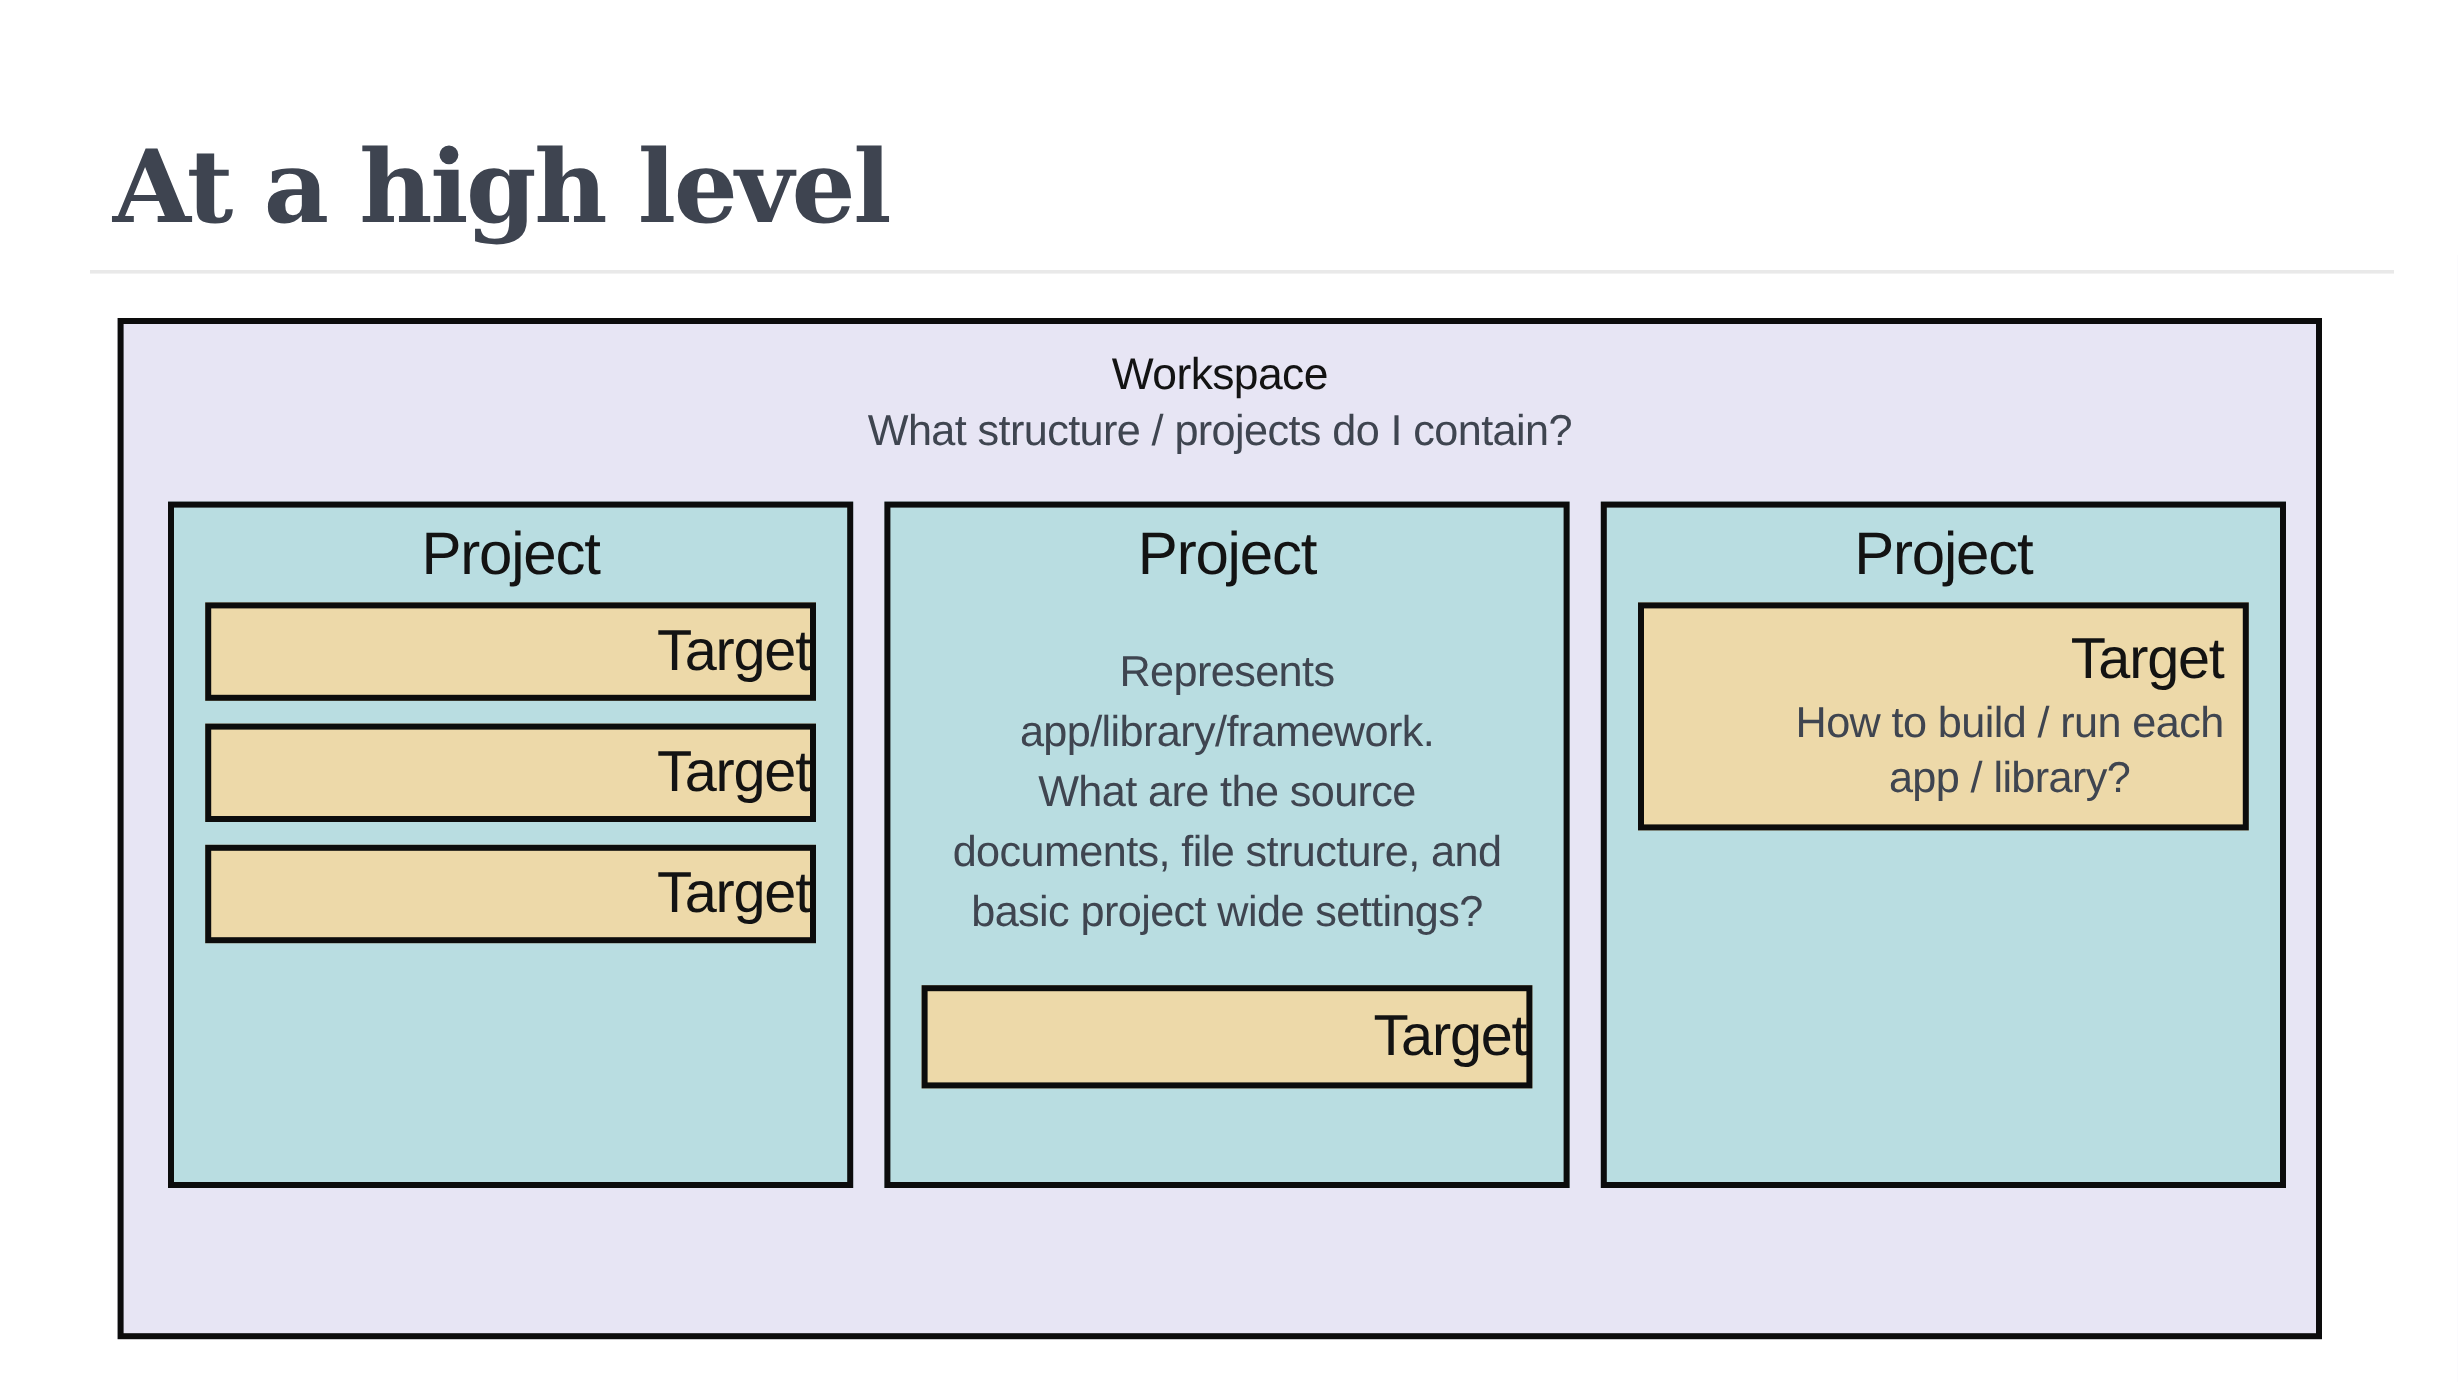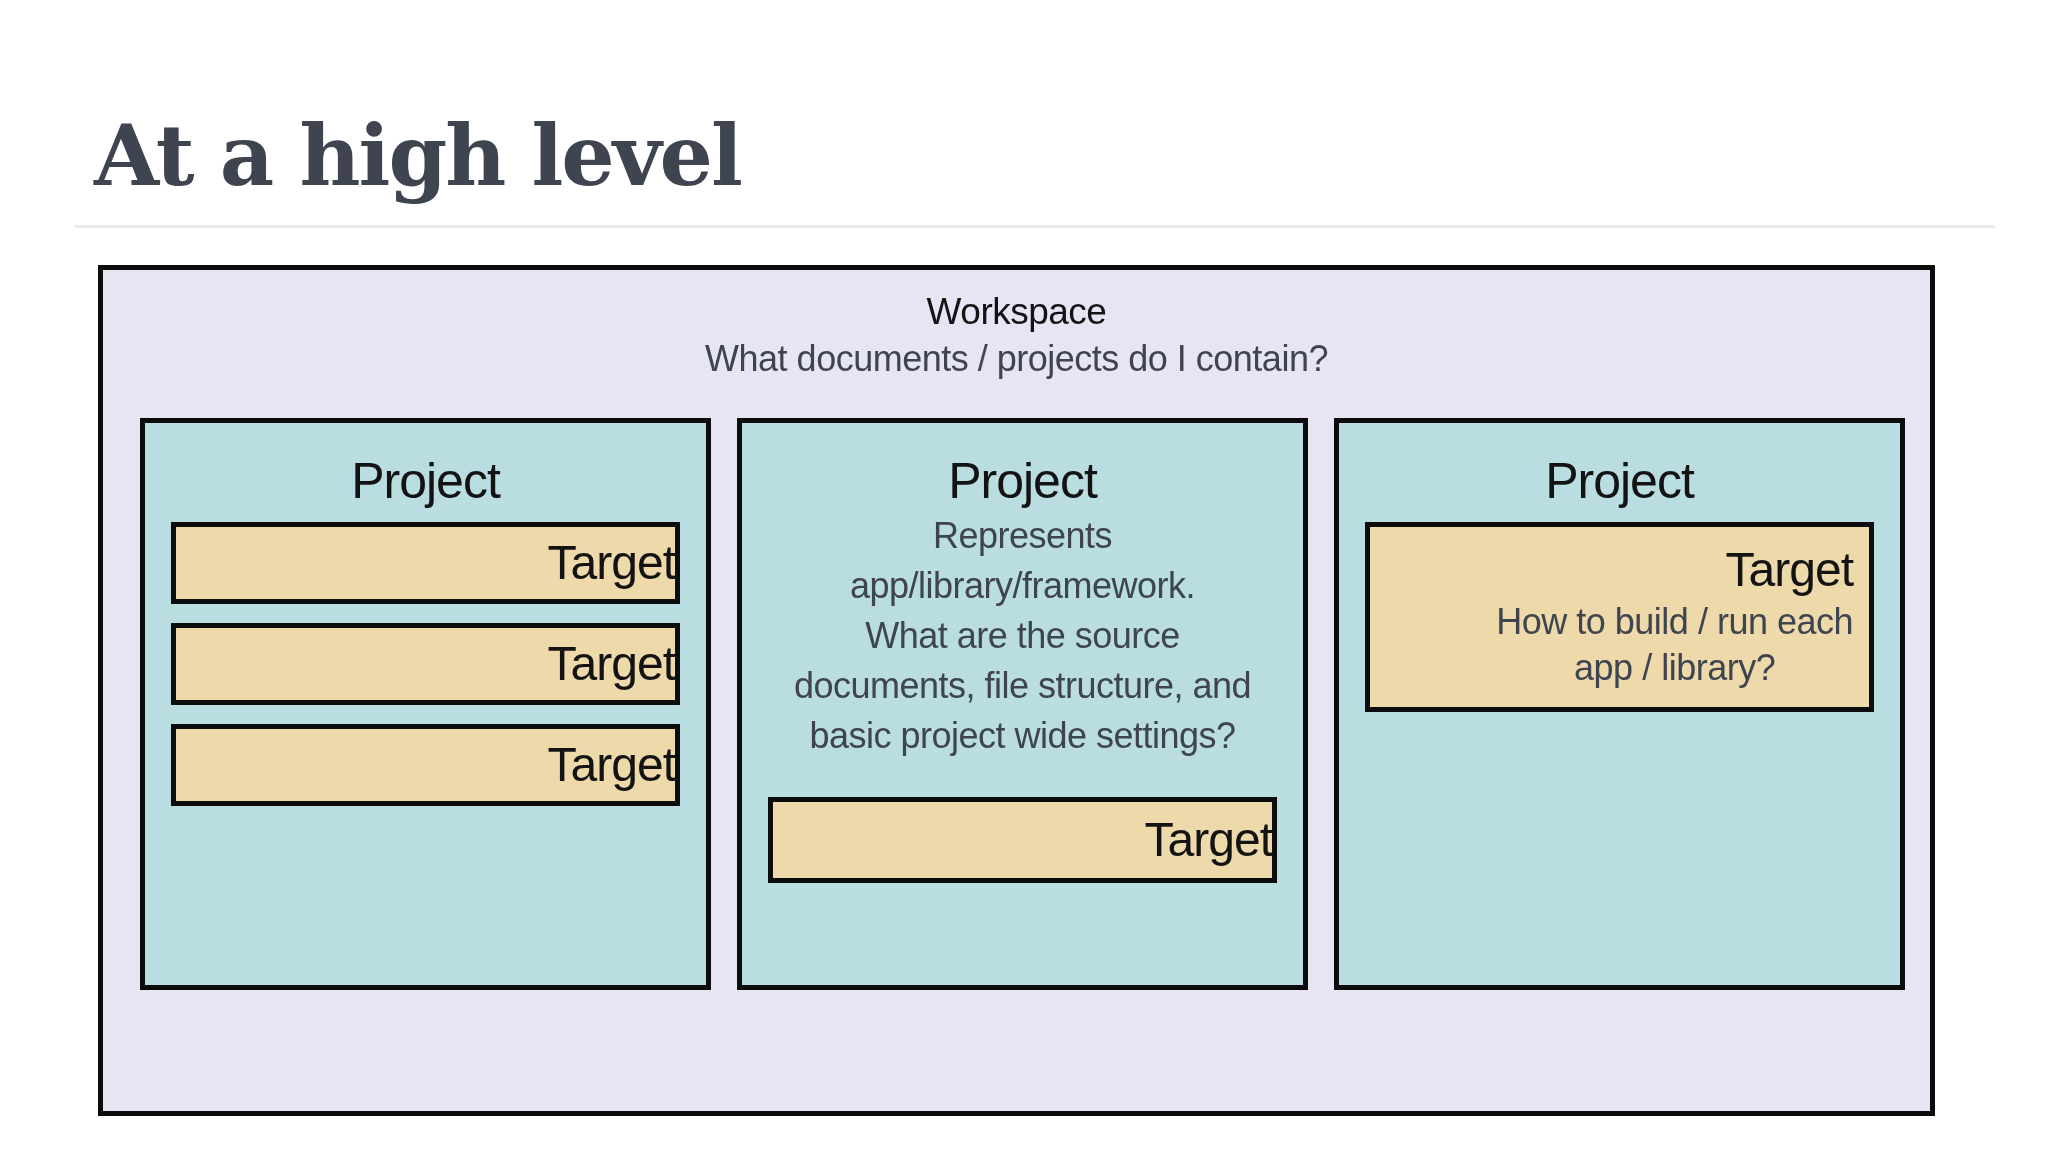--- a/index.html
+++ b/index.html
@@ -73,40 +73,40 @@
     background: var(--project-bg);
     border: 5px solid var(--box-border);
     padding: 10px 26px 0;
     text-align: center;
   }
   .project-label {
     font-size: 50px;
     line-height: 1.15;
     letter-spacing: -1px;
     color: var(--heading-text);
-    margin-top: 20px;
   }
 
   .target {
     background: var(--target-bg);
     border: 5px solid var(--box-border);
     display: flex; flex-direction: column;
     align-items: flex-end; justify-content: center;
     width: 100%;
   }
   .target-label {
     font-size: 48px;
     line-height: 1.2;
     letter-spacing: -1px;
     color: var(--heading-text);
   }
   .target.simple { height: 82px; margin-top: 11px; }
   .target.t-gap  { margin-top: 19px; }
 
   .project-desc {
+    margin-top: 44px;
     font-size: 36px;
     line-height: 1.39;
     letter-spacing: -0.5px;
     color: var(--muted-text);
     white-space: pre-line;
   }
   .target.mid { height: 86px; margin-top: 36px; }
 
   .target.tall { height: 190px; margin-top: 11px; padding: 8px 16px; }
   .target-note {
@@ -121,21 +121,21 @@
 <body>
 
 <div class="slide">
 
   <h1 class="slide-title">At a high level</h1>
 
   <div class="divider"></div>
 
   <div class="workspace">
     <div class="ws-title">Workspace</div>
-    <div class="ws-subtitle">What documents / projects do I contain?</div>
+    <div class="ws-subtitle">What structure / projects do I contain?</div>
 
     <div class="projects">
 
       <div class="project">
         <div class="project-label">Project</div>
         <div class="target simple">
           <span class="target-label">Target</span>
         </div>
         <div class="target simple t-gap">
           <span class="target-label">Target</span>

